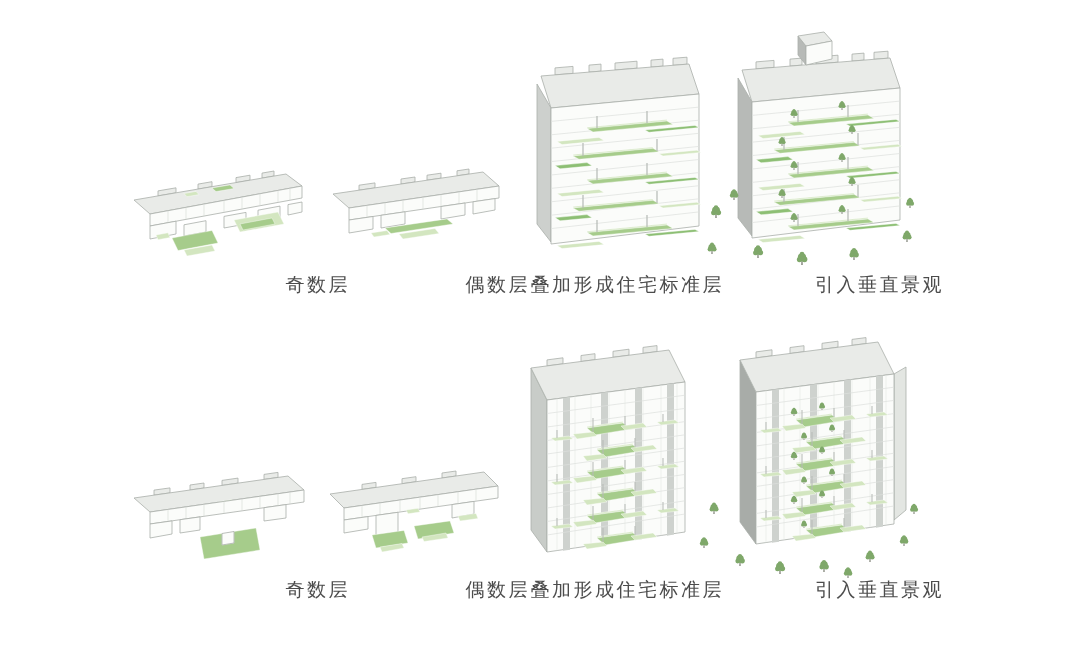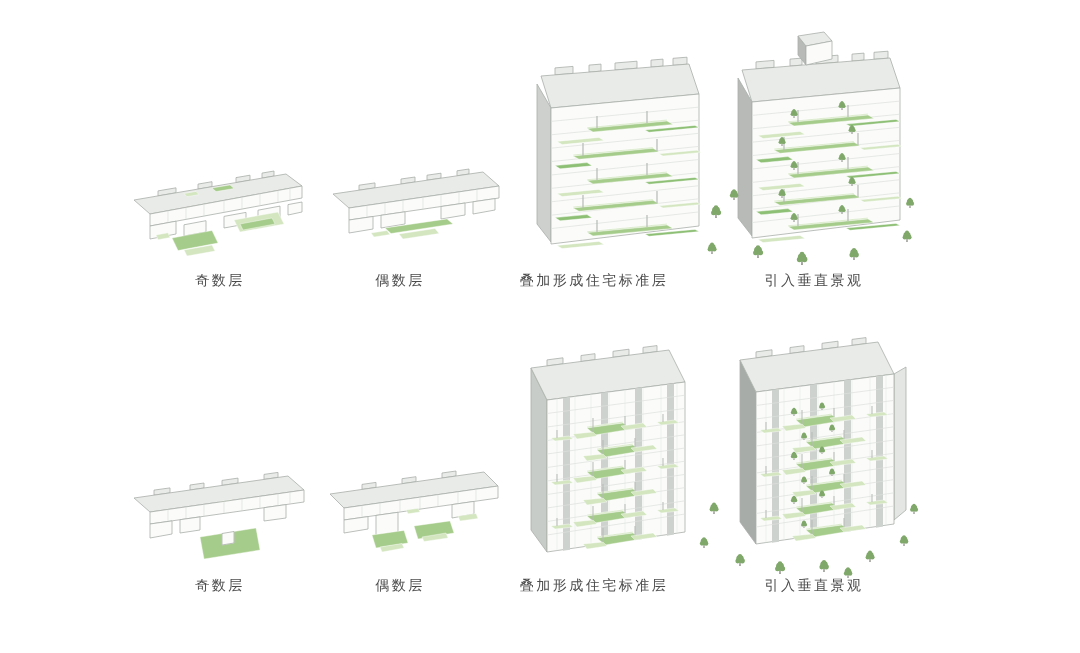--- a/index.html
+++ b/index.html
@@ -4,22 +4,22 @@
 <style>
   html,body{margin:0;padding:0;background:#fff;}
   #stage{
     position:relative;width:1080px;height:653px;overflow:hidden;
     background:var(--background,#fff);
     font-family:"Liberation Sans","DejaVu Sans",sans-serif;
   }
   .fig{position:absolute;}
   .fig svg{display:block;width:100%;height:100%;}
   .caption{
-    position:absolute;width:260px;text-align:center;
-    font-size:14px;letter-spacing:2.5px;color:var(--text,#4c4c4c);
+    position:absolute;width:260px;text-align:right;
+    font-size:19px;letter-spacing:2.5px;color:var(--text,#4c4c4c);
     white-space:nowrap;
   }
   .gray-stroke{stroke:#a9afa9;stroke-width:0.8;stroke-linejoin:round;}
 </style>
 </head>
 <body>
 
 <div id="stage">
 
   <svg width="0" height="0" style="position:absolute" aria-hidden="true">

